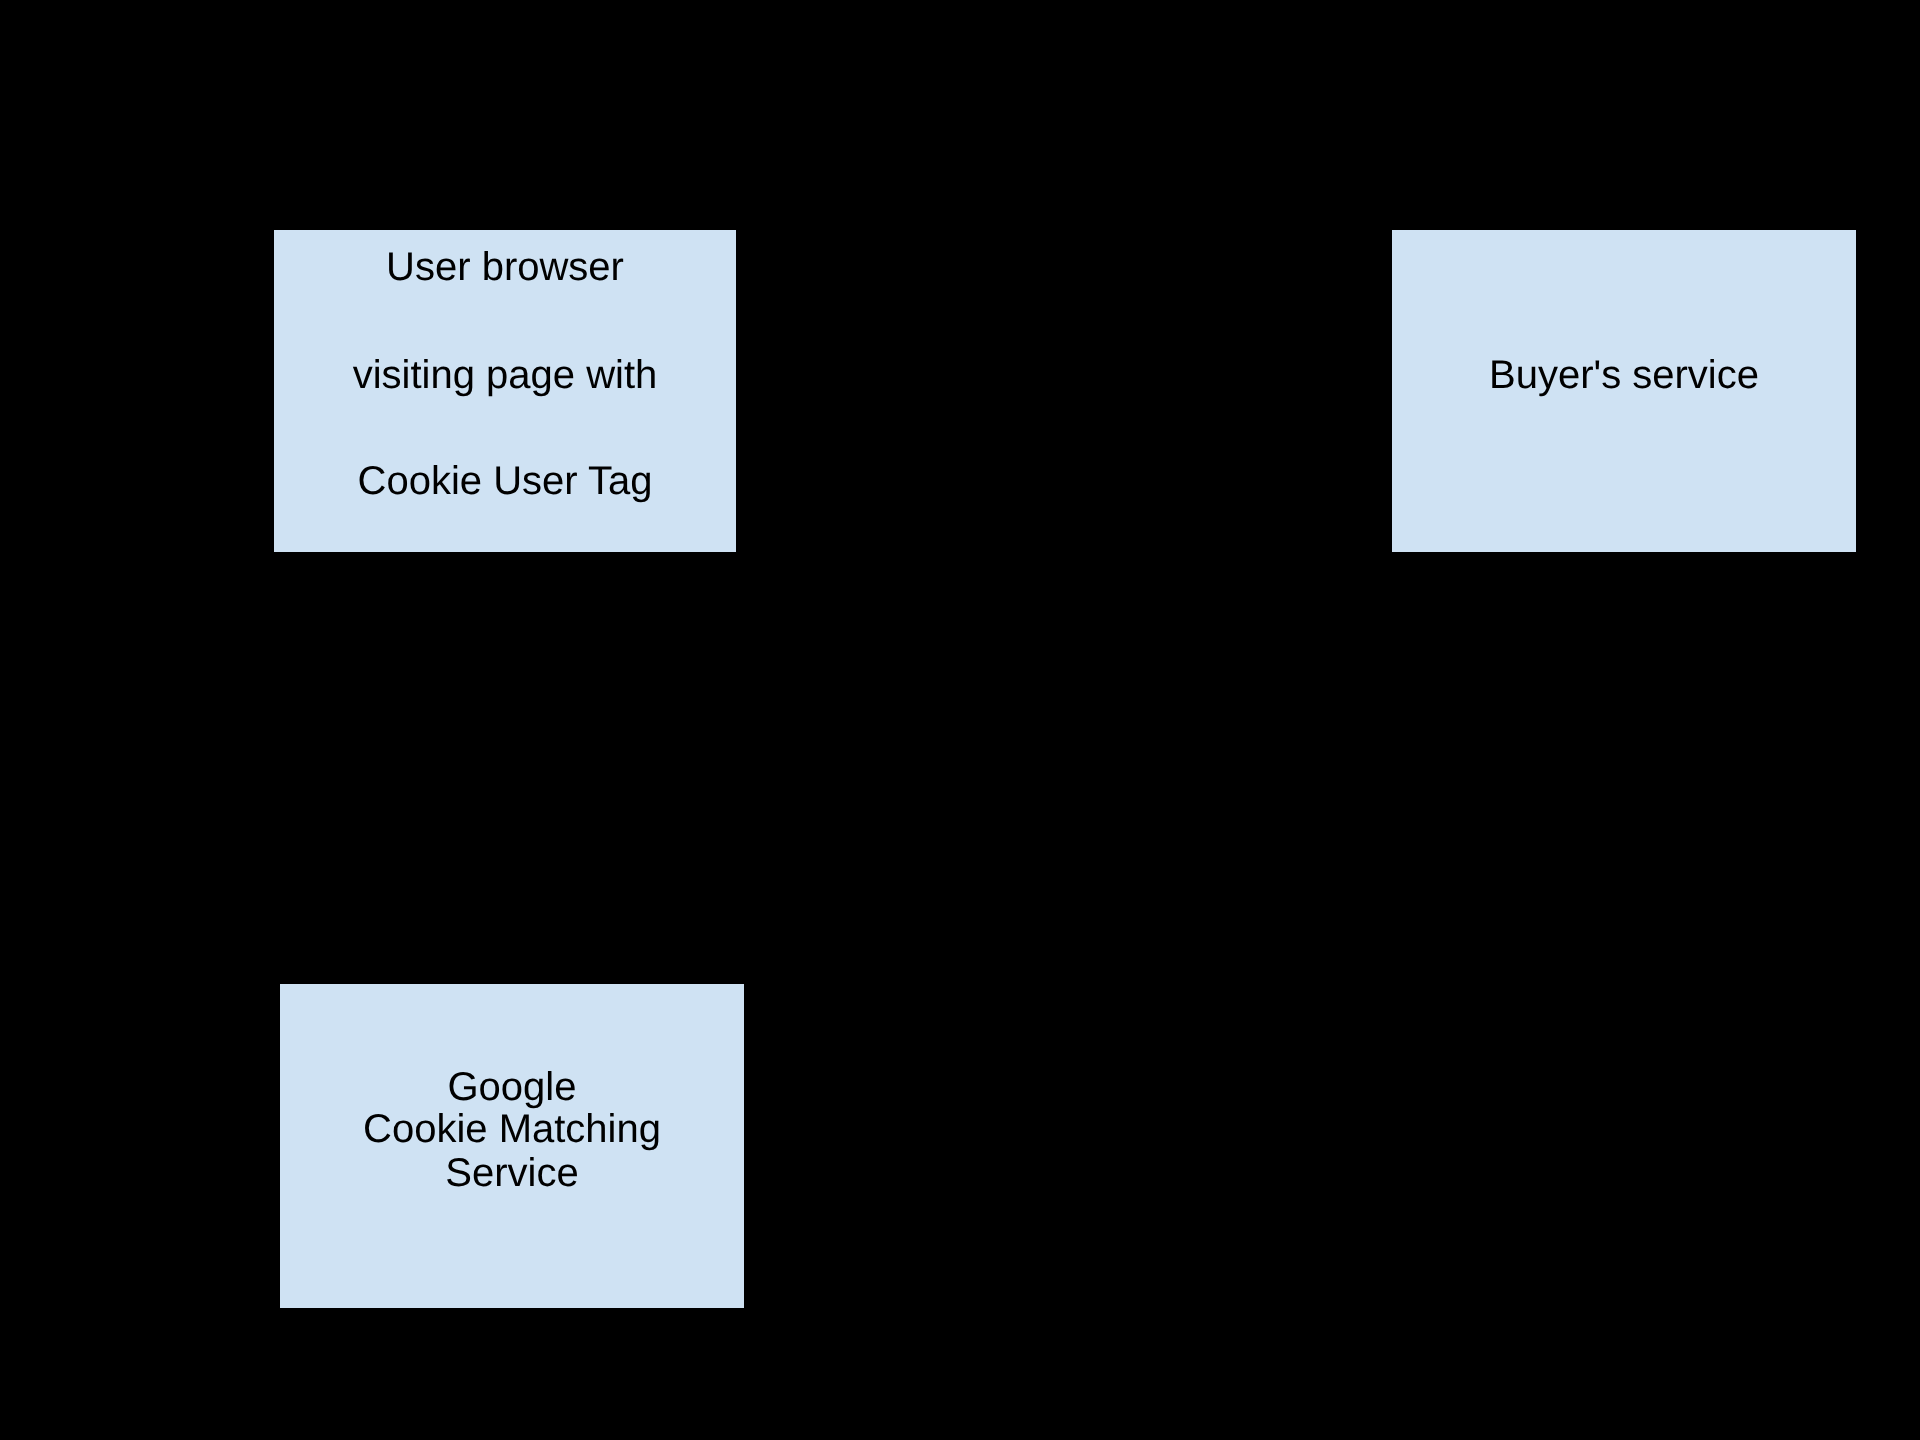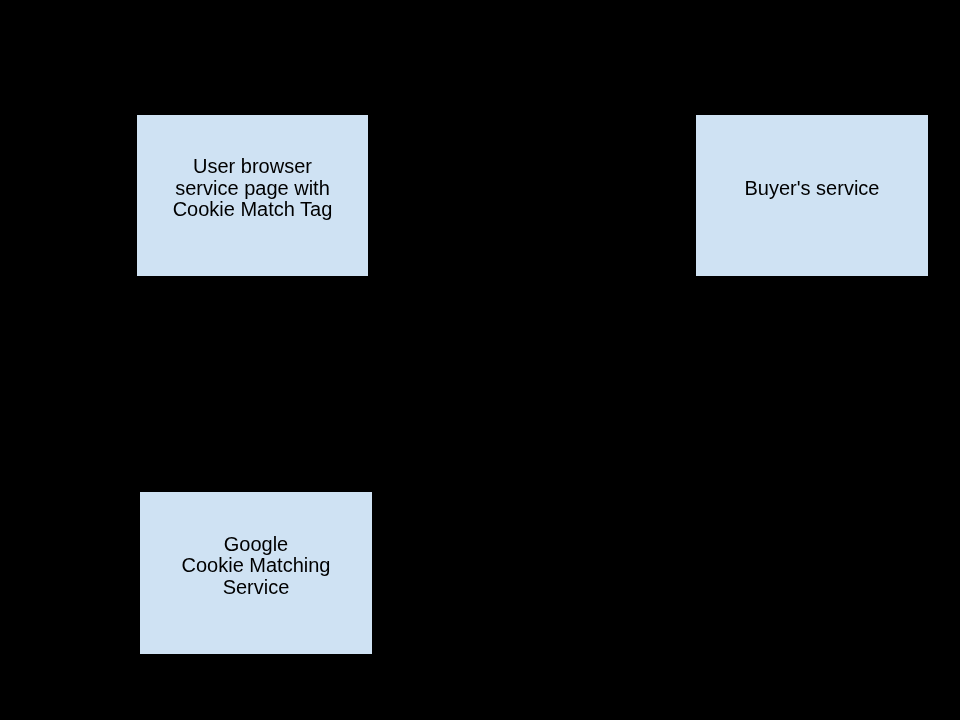--- a/index.html
+++ b/index.html
@@ -31,20 +31,21 @@
   }
   .node span {
     display: block;
     white-space: nowrap;
   }
   #node-user-browser {
     left: 137px;
     top: 115px;
     width: 231px;
     height: 161px;
+    gap: 32px;
   }
   #node-buyers-service {
     left: 696px;
     top: 115px;
     width: 232px;
     height: 161px;
   }
   #node-google-cms {
     left: 140px;
     top: 492px;
@@ -52,22 +53,22 @@
     height: 162px;
   }
 </style>
 </head>
 <body>
 
 <div class="stage">
 
   <div class="node" id="node-user-browser">
     <span>User browser</span>
-    <span>service page with</span>
-    <span>Cookie Match Tag</span>
+    <span>visiting page with</span>
+    <span>Cookie User Tag</span>
   </div>
 
   <div class="node" id="node-google-cms">
     <span>Google</span>
     <span>Cookie Matching</span>
     <span>Service</span>
   </div>
 
   <div class="node" id="node-buyers-service">
     <span>Buyer's service</span>

